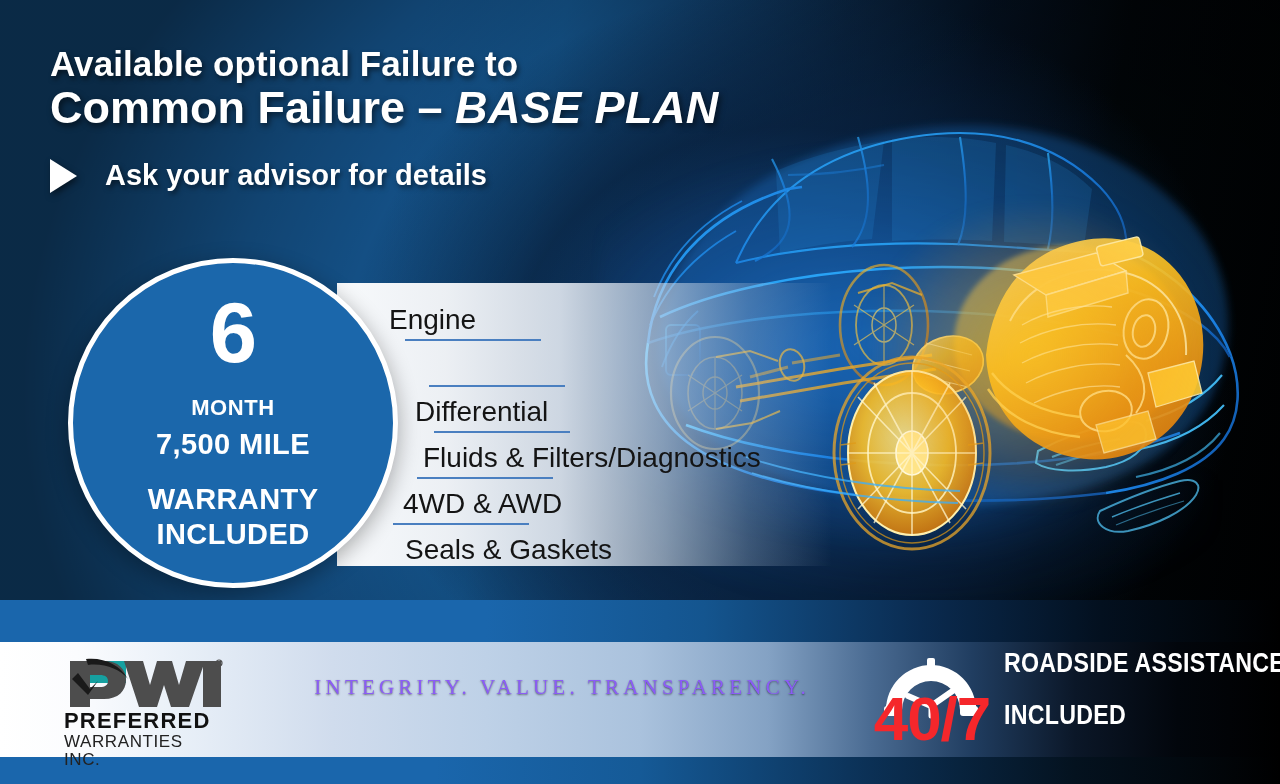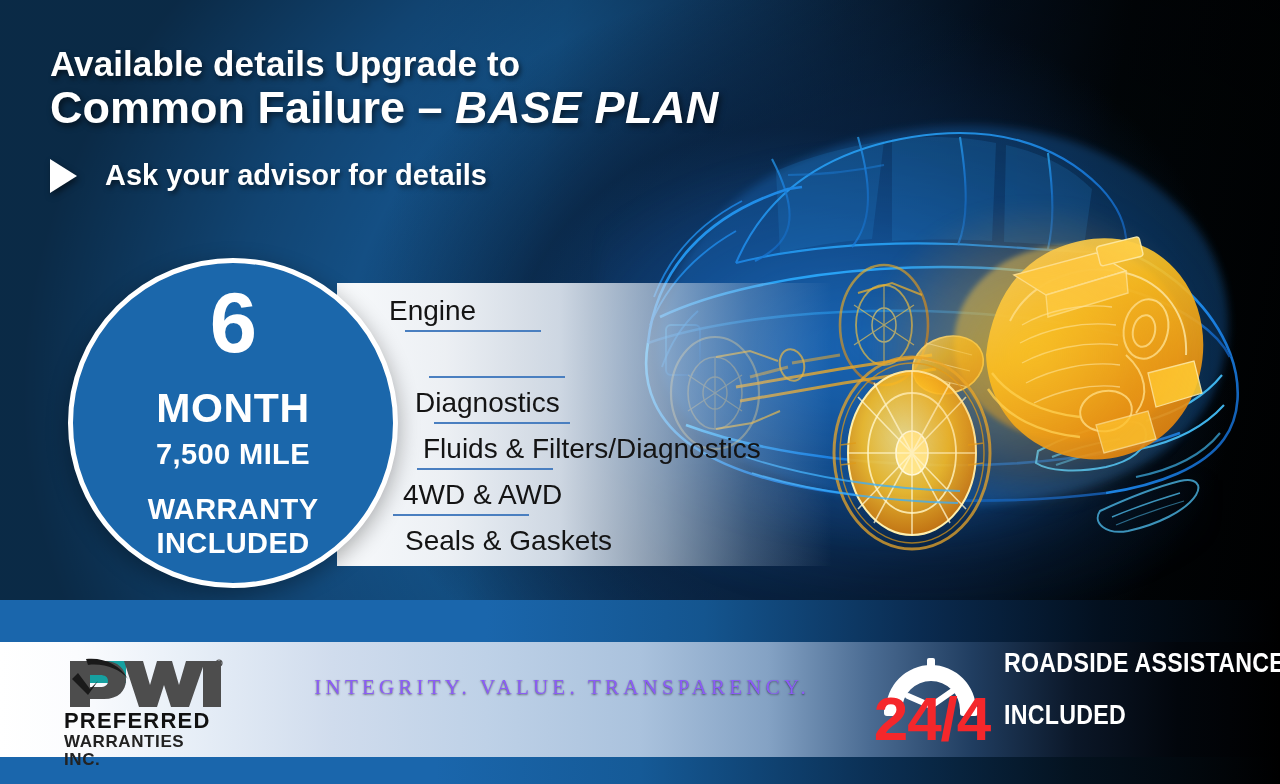--- a/index.html
+++ b/index.html
@@ -52,56 +52,56 @@
   .cta-text { font-size:29px; font-weight:600; color:#fff;
     text-shadow:2px 3px 5px rgba(0,0,0,0.5); }
 
   
   .cov-panel { position:absolute; left:337px; top:283px; width:495px; height:283px;
     background:linear-gradient(90deg,
       rgba(255,255,255,0.97) 0%, rgba(248,249,251,0.95) 22%,
       rgba(232,238,246,0.88) 45%, rgba(205,218,233,0.62) 66%,
       rgba(176,196,219,0.30) 83%, rgba(160,185,212,0.0) 100%);
   }
-  .cov-list { position:absolute; left:337px; top:287px; width:520px; height:214px;
+  .cov-list { position:absolute; left:337px; top:296px; width:520px; height:214px;
     padding:7px 0 0 0; }
   .cov-item { position:relative; height:46px; }
   .cov-label { position:absolute; top:0; font-size:28px; color:#141414;
     white-space:nowrap; line-height:34px; font-weight:400; }
   .cov-rule { position:absolute; top:36px; height:2px; width:136px;
     background:#4a7fc0; }
 
   
   .badge { position:absolute; left:68px; top:258px; width:330px; height:330px;
     border-radius:50%; background:#1b67ab; border:5px solid #fff;
     box-shadow:0 6px 22px rgba(0,0,0,0.33);
     display:flex; flex-direction:column; align-items:center; justify-content:center;
     color:#fff; text-align:center; }
   .b-num { font-size:85px; font-weight:800; line-height:0.86; letter-spacing:-1px; }
-  .b-month { font-size:41px; font-weight:800; letter-spacing:0.6px; margin-top:28px; line-height:1; }
+  .b-month { font-size:22px; font-weight:800; letter-spacing:0.6px; margin-top:28px; line-height:1; }
   .b-mile { font-size:29px; font-weight:800; letter-spacing:0.4px; margin-top:11px; line-height:1; }
   .b-war { font-size:29px; font-weight:700; letter-spacing:0.4px; margin-top:24px; line-height:1.12; }
 
   
   .foot-top { position:absolute; left:0; top:600px; width:1280px; height:42px;
     background:linear-gradient(90deg,#1a66ac 0%,#1a66ac 38%,#14558f 55%,#0a2b50 72%,#03101f 86%,#000 100%); }
   .foot-band2 { position:absolute; left:0; top:642px; width:1280px; height:115px;
     background:linear-gradient(90deg,
       #ffffff 0%, #fbfcfe 6%, #e9f0f8 14%, #d0dced 26%,
       #bed1e7 38%, #aac2dd 50%, #84a2c4 60%, #4a6b92 68%,
       #203d60 76%, #0b1728 84%, #02060c 92%, #000 100%); }
   .foot-bot { position:absolute; left:0; top:757px; width:1280px; height:27px;
     background:linear-gradient(90deg,#1a66ac 0%,#1a66ac 34%,#155a97 50%,#0b3055 68%,#04121f 84%,#000 100%); }
 
   
   .pwi { position:absolute; left:52px; top:655px; width:160px;margin-left:12px; }
   .pwi-mark { display:block; }
   .pwi-l1 { font-size:22px; font-weight:700; color:#111; letter-spacing:1.2px;
     margin-top:2px; line-height:1.05; }
-  .pwi-l2 { font-size:17px; font-weight:700; color:#222; letter-spacing:0.6px;
+  .pwi-l2 { font-size:17px; font-weight:400; color:#222; letter-spacing:0.6px;
     line-height:1.05; margin-top:1px; }
 
   
   .bas { position:absolute; left:310px; top:665px; width:500px; text-align:center; }
   .bas-word { font-size:40px; font-weight:800; font-style:italic; letter-spacing:-0.6px;
     line-height:1; white-space:nowrap;
     text-shadow:0 1px 0 #fff, 0 2px 0 rgba(255,255,255,0.6), 2px 3px 5px rgba(0,0,0,0.45); }
   .bas-word .b1 { color:#1f4fa8; }
   .bas-word .b2 { color:#1a1a1a; }
   .bas-tag { font-size:21px; letter-spacing:4.2px; color:#8b5cf6; margin-top:10px;
@@ -316,39 +316,39 @@
         <path d="M206 432 C266 452 344 464 420 466"></path>
         <path d="M212 448 C270 466 344 476 418 478"></path>
       </g>
     </svg>
     <div class="eng-glow"></div>
   </div>
 
   <div class="bg-vign"></div>
 
   <div class="headline">
-    <div class="hl-1">Available details Upgrade to</div>
+    <div class="hl-1">Available optional Failure to</div>
     <div class="hl-2"><span>Common Failure – </span><span class="plan">BASE PLAN</span></div>
     <div class="cta-row">
       <div class="cta-tri"></div>
       <div class="cta-text">Ask your advisor for details</div>
     </div>
   </div>
 
   <div class="cov-panel"></div>
   <div class="cov-list">
     <div class="cov-item">
       <div class="cov-label" style="left:52px;">Engine</div>
       <div class="cov-rule" style="left:68px;"></div>
     </div>
     <div class="cov-item">
       <div class="cov-rule" style="left:92px;"></div>
     </div>
     <div class="cov-item">
-      <div class="cov-label" style="left:78px;">Diagnostics</div>
+      <div class="cov-label" style="left:78px;">Differential</div>
       <div class="cov-rule" style="left:97px;"></div>
     </div>
     <div class="cov-item">
       <div class="cov-label" style="left:86px;text-align:right;">Fluids &amp; Filters/Diagnostics</div>
       <div class="cov-rule" style="left:80px;"></div>
     </div>
     <div class="cov-item">
       <div class="cov-label" style="left:66px;">4WD &amp; AWD</div>
       <div class="cov-rule" style="left:56px;"></div>
     </div>
@@ -394,21 +394,21 @@
         <path d="M14 74 A45 45 0 0 1 104 74 L88 74 A29 29 0 0 0 30 74 Z" fill="#fff"></path>
         <rect x="55" y="22" width="8" height="12" rx="2" fill="#fff"></rect>
         <rect x="14" y="68" width="12" height="8" rx="2" fill="#fff"></rect>
         <rect x="92" y="68" width="12" height="8" rx="2" fill="#fff"></rect>
         <rect x="12" y="70" width="18" height="10" rx="3" fill="#fff"></rect>
         <rect x="88" y="70" width="18" height="10" rx="3" fill="#fff"></rect>
         <path d="M59 70 L36 60" stroke="#fff" stroke-width="6" stroke-linecap="round"></path>
         <path d="M59 70 L82 54" stroke="#fff" stroke-width="6" stroke-linecap="round"></path>
         <path d="M59 70 L59 80" stroke="#fff" stroke-width="5" stroke-linecap="round"></path>
       </svg>
-      <div class="rs-247">24/4</div>
+      <div class="rs-247">40/7</div>
     </div>
     <div class="rs-text">
       <div class="rs-l1">ROADSIDE ASSISTANCE</div>
       <div class="rs-l2">INCLUDED</div>
     </div>
   </div>
 
 </div>
 
 </body></html>

